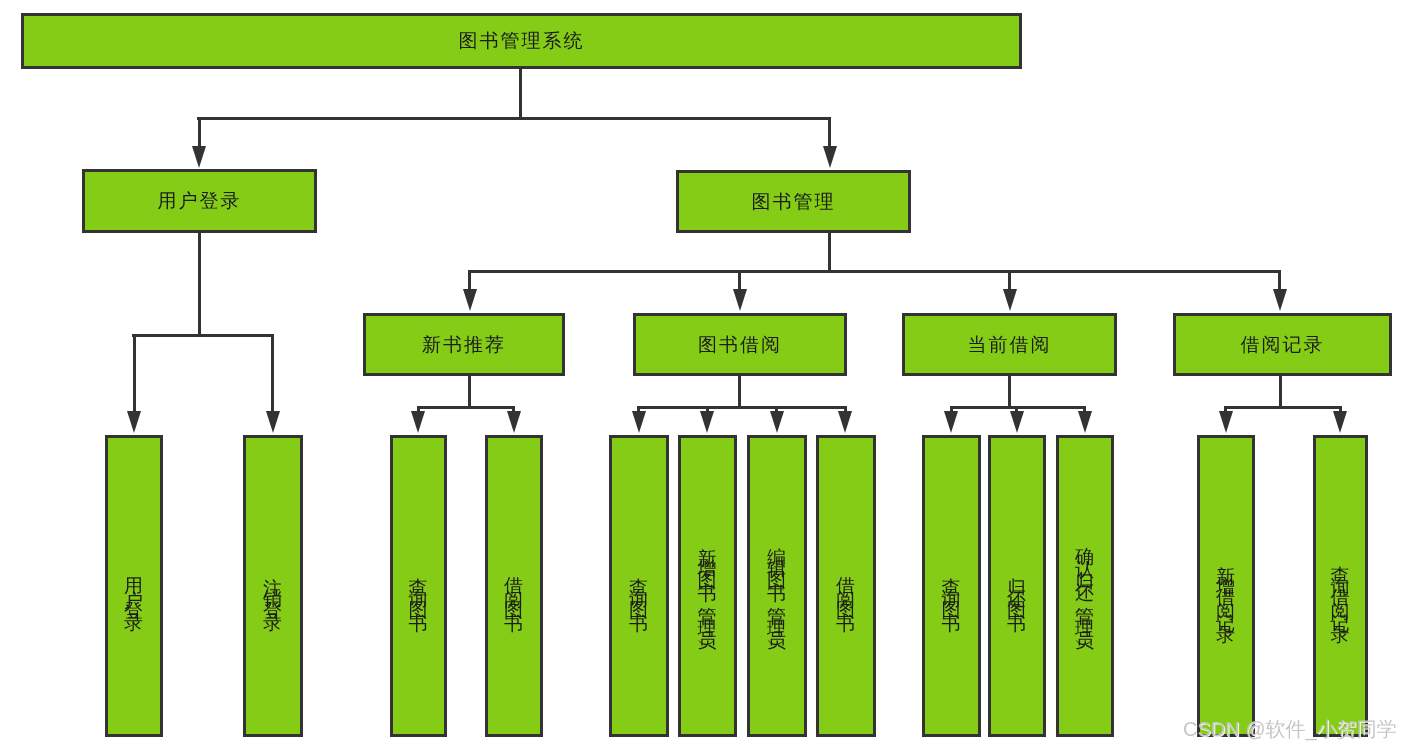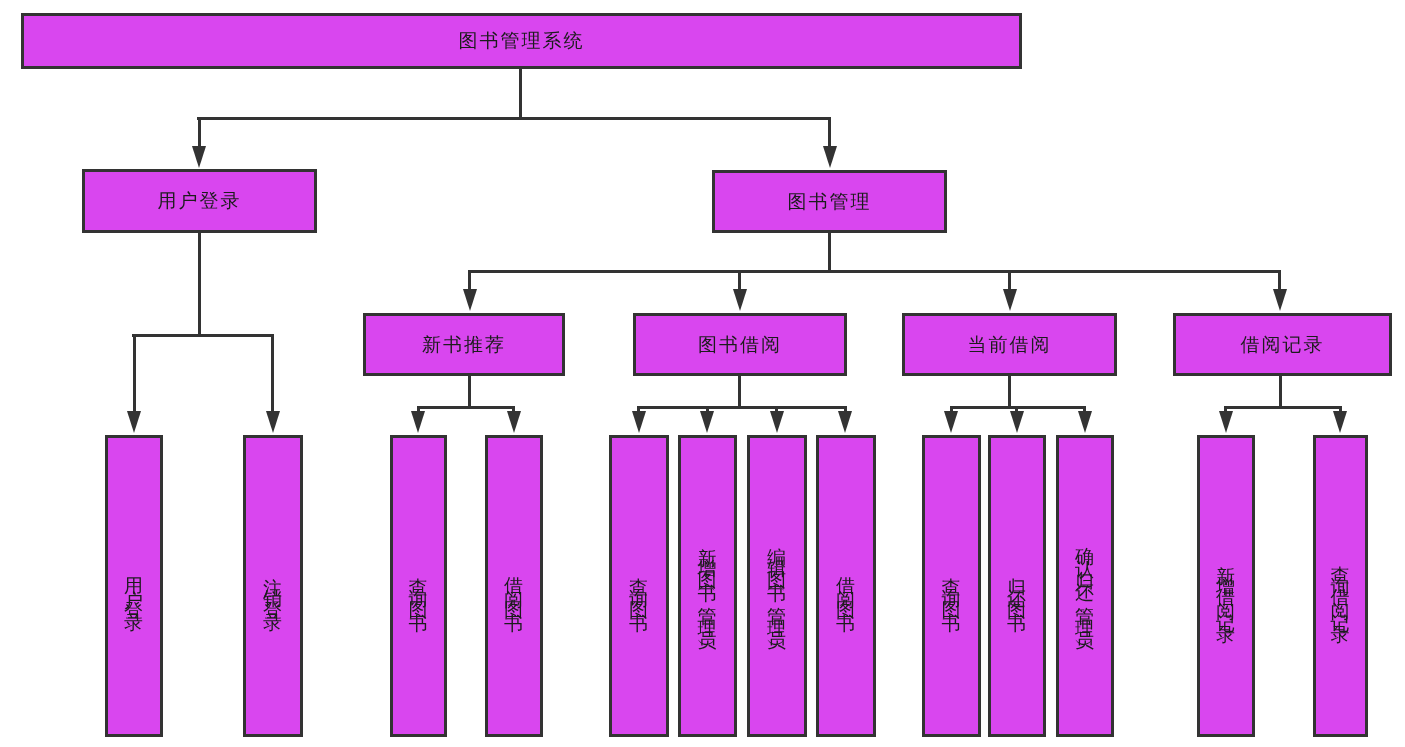--- a/index.html
+++ b/index.html
@@ -8,21 +8,21 @@
     width:1405px;height:747px;
     background:#ffffff;
     font-family:"Liberation Sans","DejaVu Sans",sans-serif;
     color:#1c1c1c;
     overflow:hidden;
   }
   .box{
     position:absolute;
     box-sizing:border-box;
     border:3px solid #333333;
-    background:#d946ef;
+    background:#84cc16;
     display:flex;
     align-items:center;
     justify-content:center;
   }
   .hlabel{
     font-size:19px;
     letter-spacing:2px;
     color:#1c1c1c;
     white-space:nowrap;
   }
@@ -57,21 +57,21 @@
 
 <div id="canvas">
 
   <div class="box" style="left:21px;top:13px;width:1001px;height:56px">
     <span class="hlabel">图书管理系统</span>
   </div>
 
   <div class="box" style="left:82px;top:169px;width:235px;height:64px">
     <span class="hlabel">用户登录</span>
   </div>
-  <div class="box" style="left:712px;top:170px;width:235px;height:63px">
+  <div class="box" style="left:676px;top:170px;width:235px;height:63px">
     <span class="hlabel">图书管理</span>
   </div>
 
   <div class="box" style="left:363px;top:313px;width:202px;height:63px">
     <span class="hlabel">新书推荐</span>
   </div>
   <div class="box" style="left:902px;top:313px;width:215px;height:63px">
     <span class="hlabel">当前借阅</span>
   </div>
   <div class="box" style="left:633px;top:313px;width:214px;height:63px">
@@ -179,14 +179,15 @@
   <div class="vline" style="left:1015px;top:406px;height:5px"></div>
   <div class="ah" style="left:1010px;top:411px"></div>
   <div class="vline" style="left:1083px;top:406px;height:5px"></div>
   <div class="ah" style="left:1078px;top:411px"></div>
 
   <div class="vline" style="left:1224px;top:406px;height:5px"></div>
   <div class="ah" style="left:1219px;top:411px"></div>
   <div class="vline" style="left:1339px;top:406px;height:5px"></div>
   <div class="ah" style="left:1333px;top:411px"></div>
 
+  <div class="watermark">CSDN @软件_小贺同学</div>
 
 </div>
 
 </body></html>

